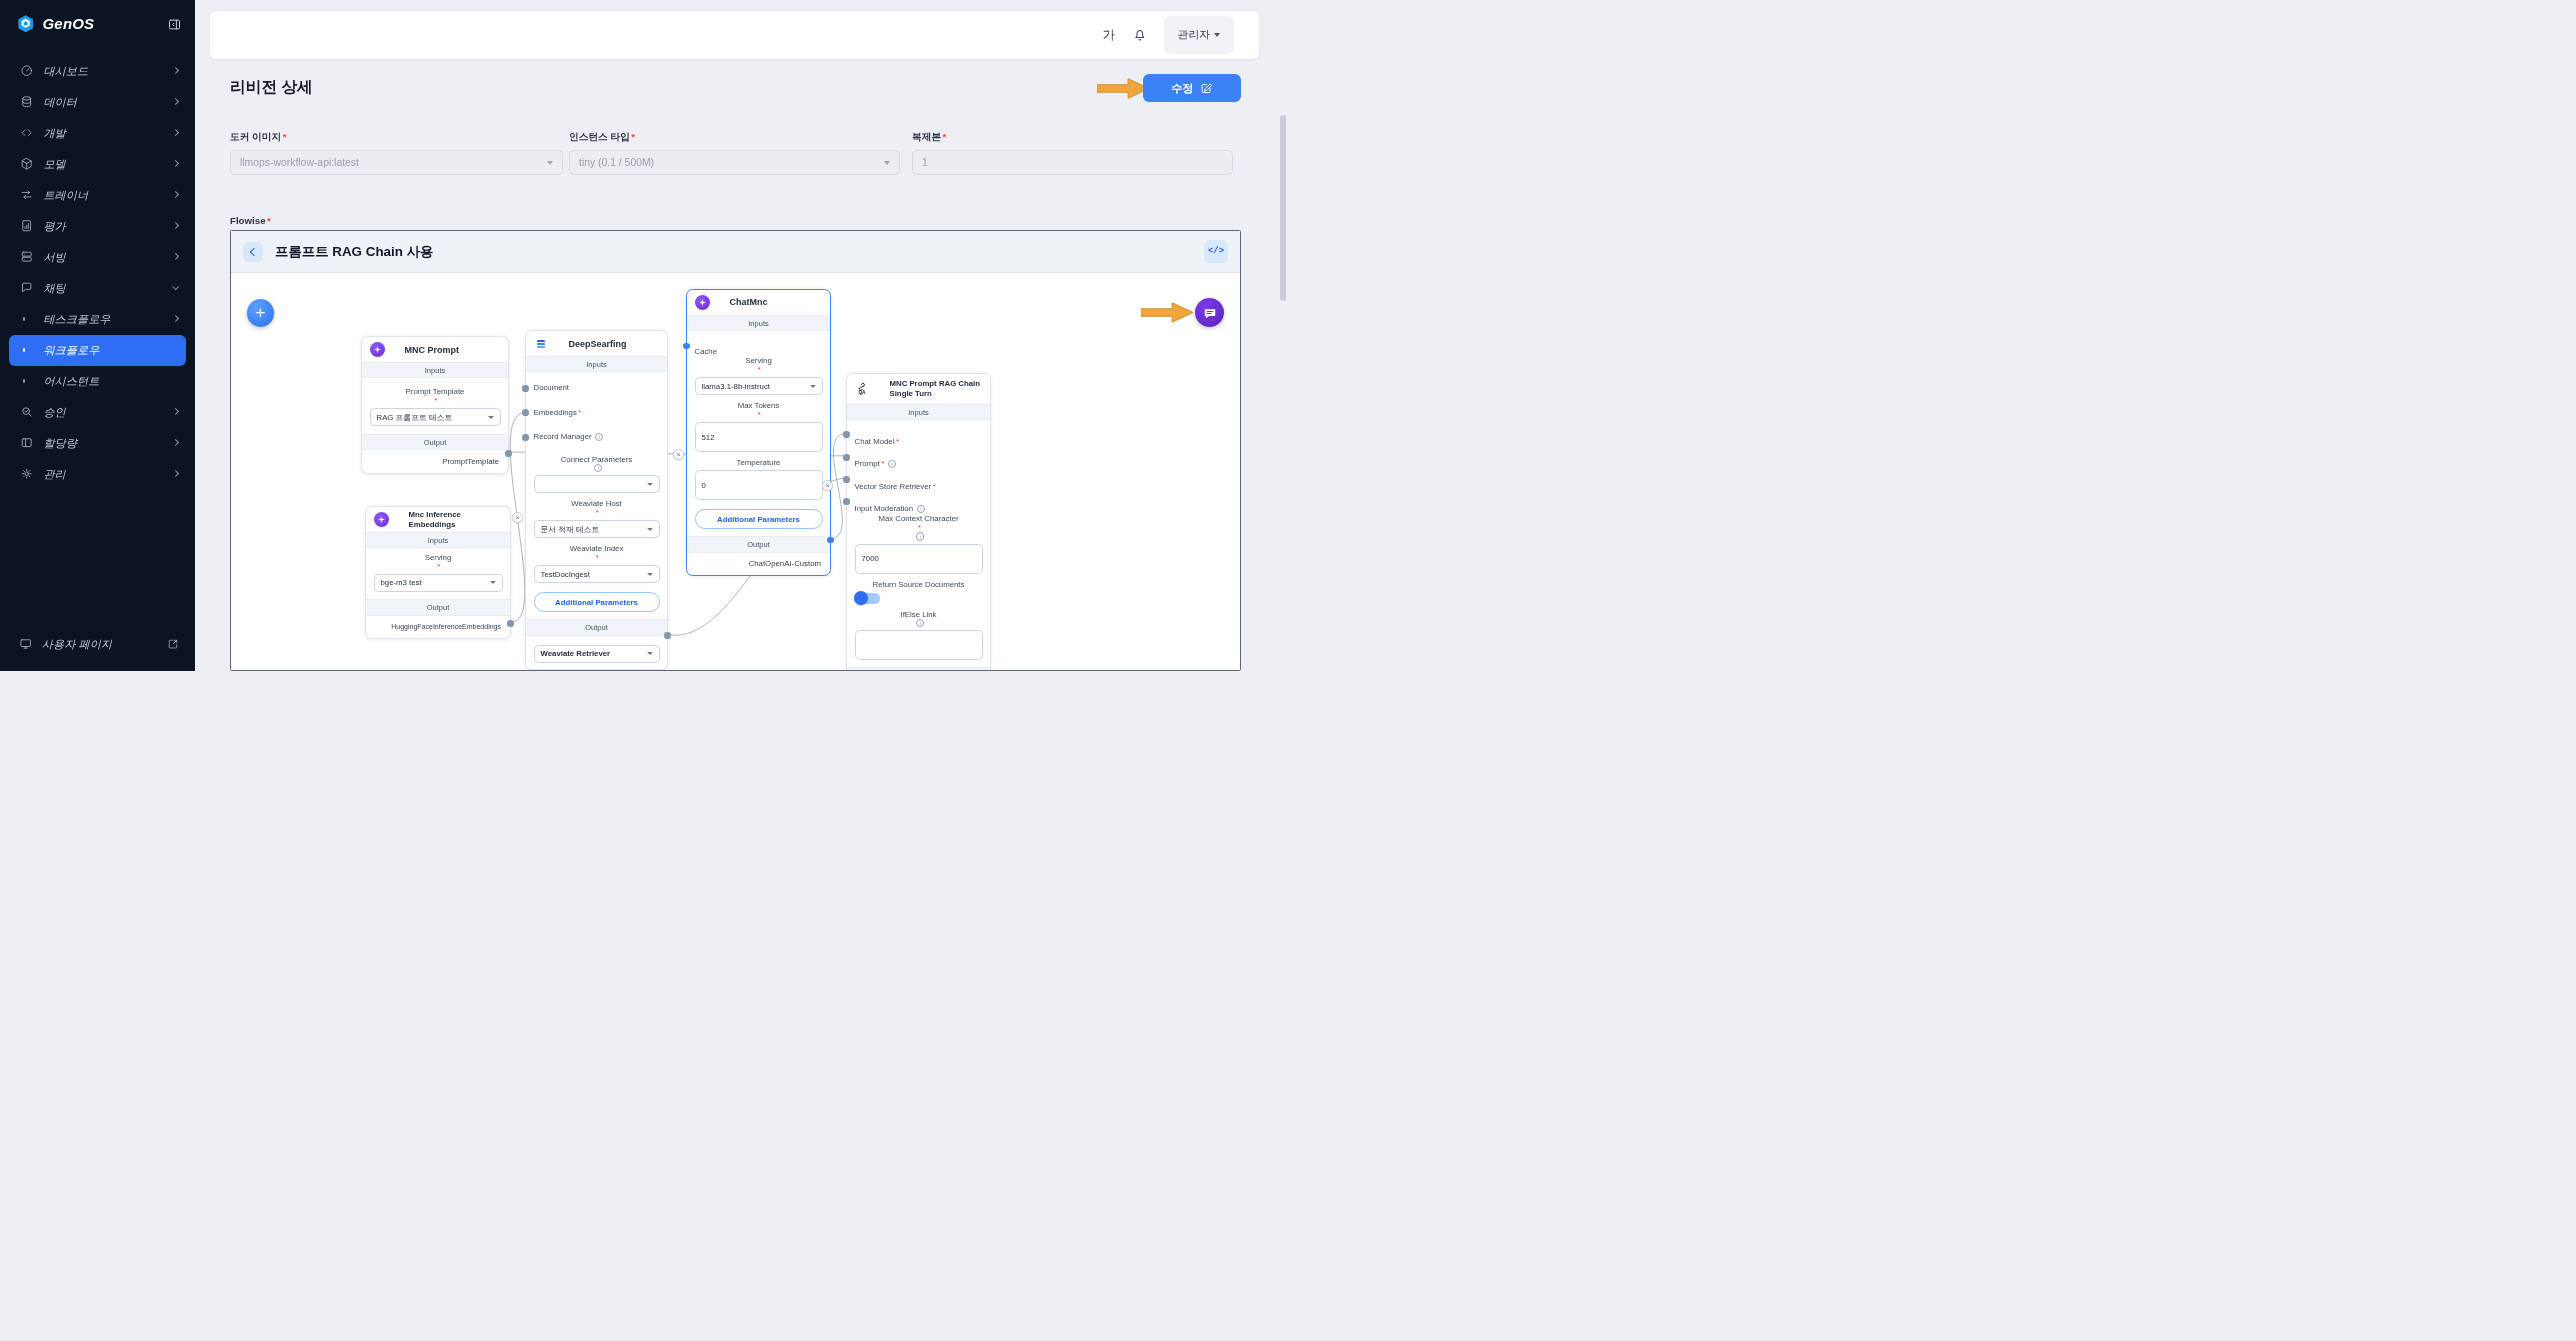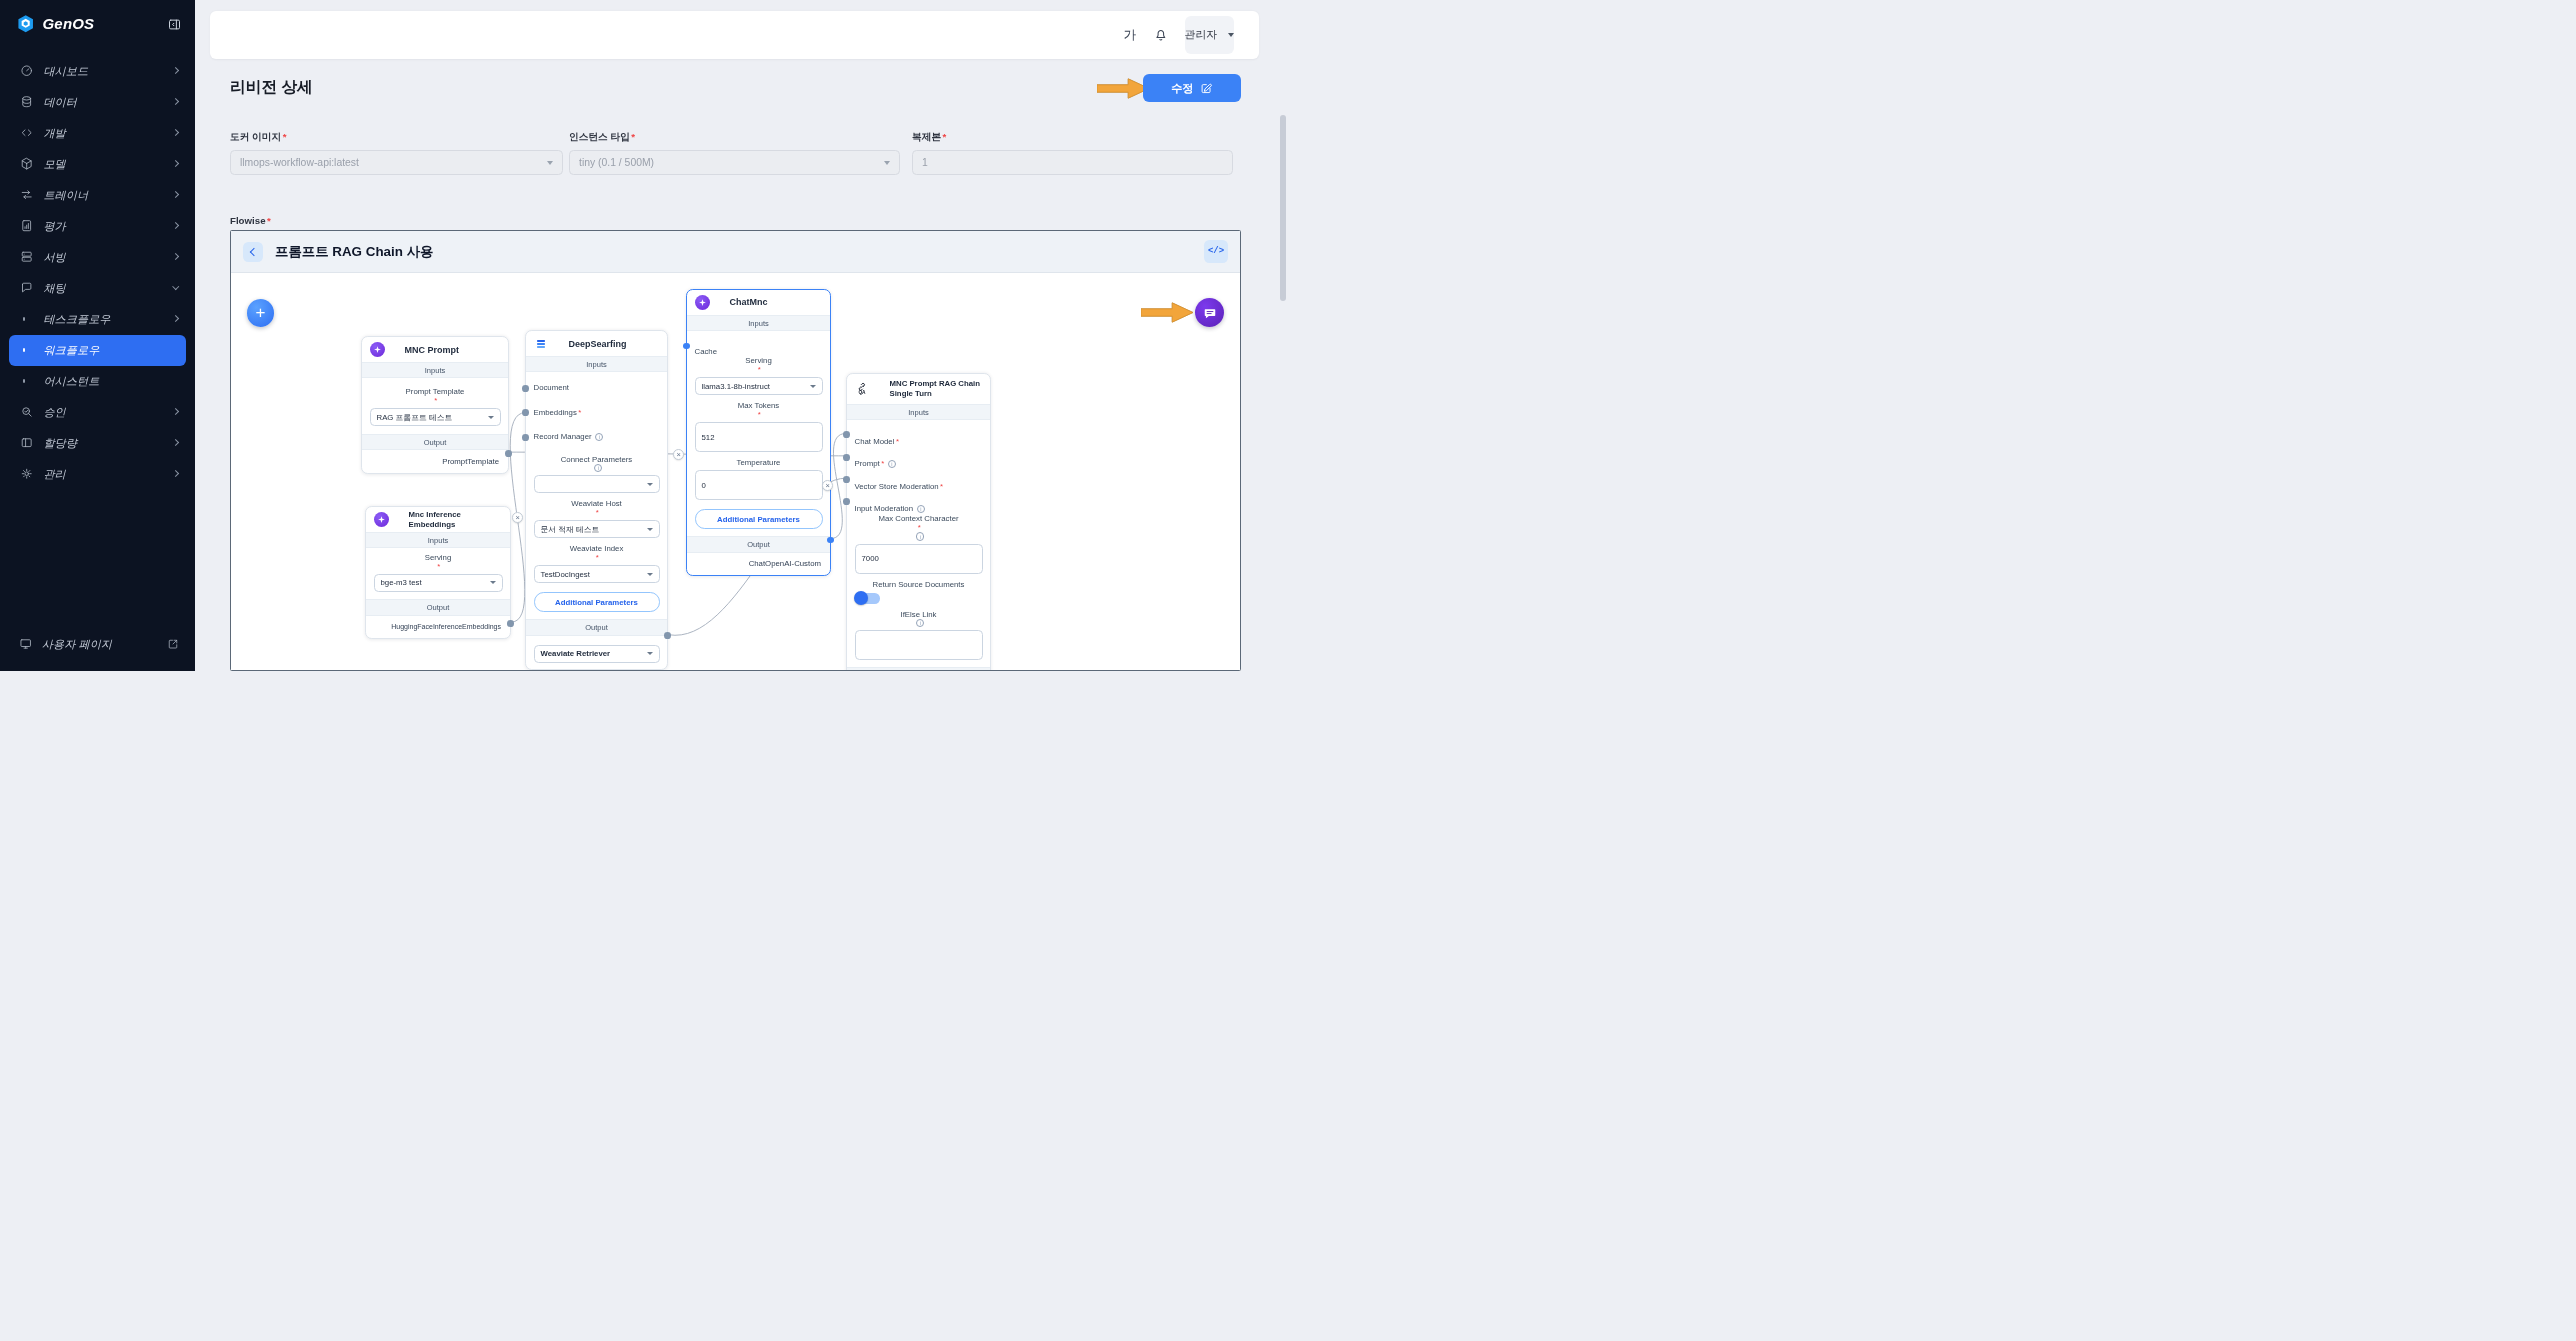--- a/index.html
+++ b/index.html
@@ -23,21 +23,21 @@
   .bullet { width:4.5px; height:4.5px; border-radius:50%; border:1.1px solid #98a1b0; margin:0 9.7px 0 3.7px; }
   .sb-footer { position:absolute; bottom:10.4px; left:9px; right:9px; height:33px; display:flex; align-items:center; padding:0 7.5px 0 10.4px; font-size:11.2px; cursor:pointer; border-radius:6px; }
   .sb-footer svg { stroke:#aeb6c2; fill:none; stroke-width:1.5; stroke-linecap:round; stroke-linejoin:round; }
   .sb-footer .lbl { margin-left:9px; }
   .sb-footer .ext { margin-left:auto; display:flex; }
 
   
   .topbar { position:absolute; left:210px; top:11.2px; width:1049px; height:48px; background:#fff; border-radius:6px; box-shadow:0 0.7px 2.2px rgba(16,24,40,.05); display:flex; align-items:center; justify-content:flex-end; gap:16.4px; padding-right:25px; }
   .font-toggle { font-size:12.7px; color:#3a4354; cursor:pointer; }
   .bell { display:flex; cursor:pointer; }
-  .user-chip { display:flex; align-items:center; gap:11px; background:#f1f3f7; border:none; border-radius:6px; height:38px; padding:0 0; font-size:10.8px; color:#2f3440; cursor:pointer; font-family:inherit; }
+  .user-chip { display:flex; align-items:center; gap:4px; background:#f1f3f7; border:none; border-radius:6px; height:38px; padding:0 14px; font-size:10.8px; color:#2f3440; cursor:pointer; font-family:inherit; }
   .caret-dk { width:0; height:0; border-left:3.7px solid transparent; border-right:3.7px solid transparent; border-top:4.5px solid #4b5563; }
 
   
   .page-title { position:absolute; left:230px; top:77px; font-size:15.7px; font-weight:700; color:#171c26; }
   .edit-btn { position:absolute; left:1143px; top:74px; width:98px; height:28px; background:#3b82f6; color:#fff; border:none; border-radius:6px; font-size:11.2px; font-weight:600; display:flex; align-items:center; justify-content:center; gap:6.7px; cursor:pointer; font-family:inherit; }
   .annot-arrow { position:absolute; pointer-events:none; filter:drop-shadow(0 0.7px 0.7px rgba(0,0,0,.25)); }
 
   
   .field { position:absolute; top:131px; }
   .field .flabel { font-size:9.7px; font-weight:600; color:#2f3440; }
@@ -518,21 +518,21 @@
         <div class="r30">
             <span>Chat Model</span>
             <span class="req">*</span>
           </div>
         <div class="r30">
             <span>Prompt</span>
             <span class="req">*</span>
             <span class="info">i</span>
           </div>
         <div class="r30">
-            <span>Vector Store Moderation</span>
+            <span>Vector Store Retriever</span>
             <span class="req">*</span>
           </div>
         <div class="r30">
             <span>Input Moderation</span>
             <span class="info">i</span>
           </div>
         <div class="nlabel" style="margin-top:1.5px">
             <span>Max Context Character</span>
             <span class="req">*</span>
             <span class="info">i</span>

